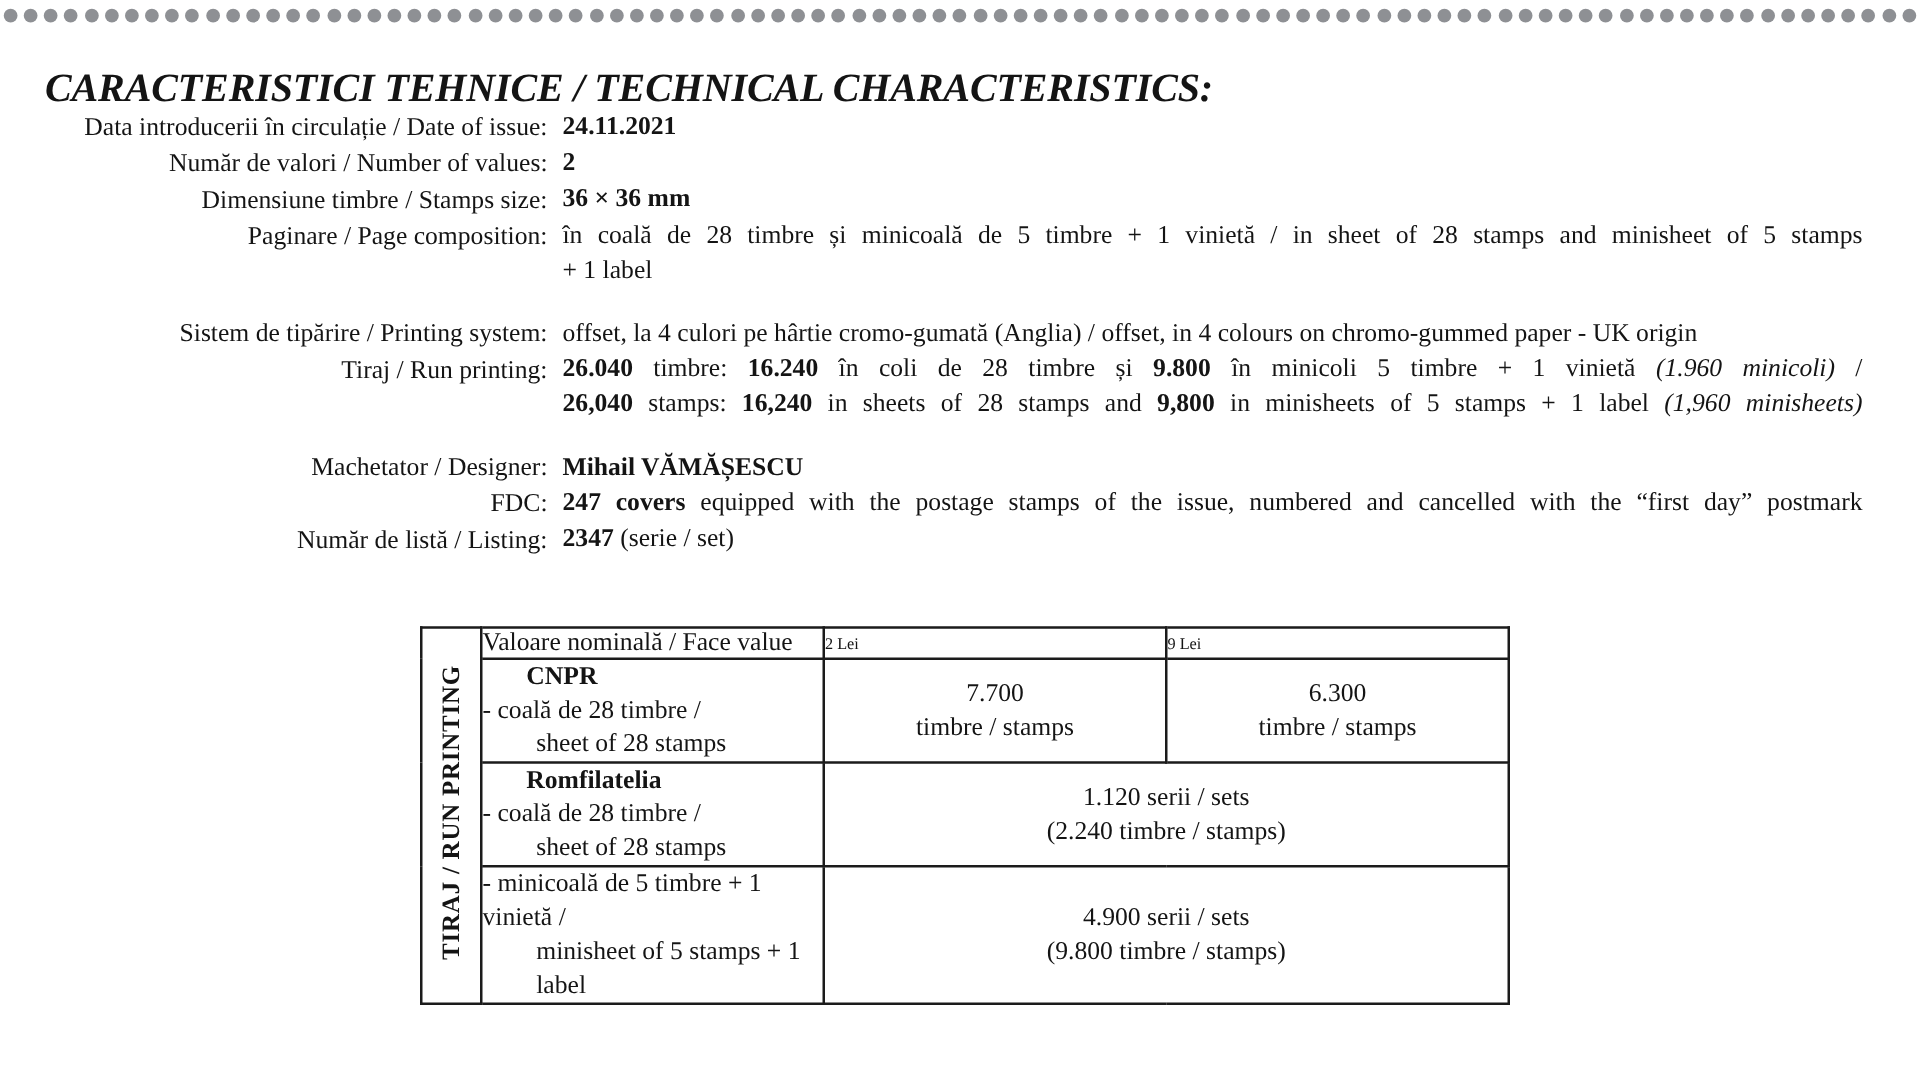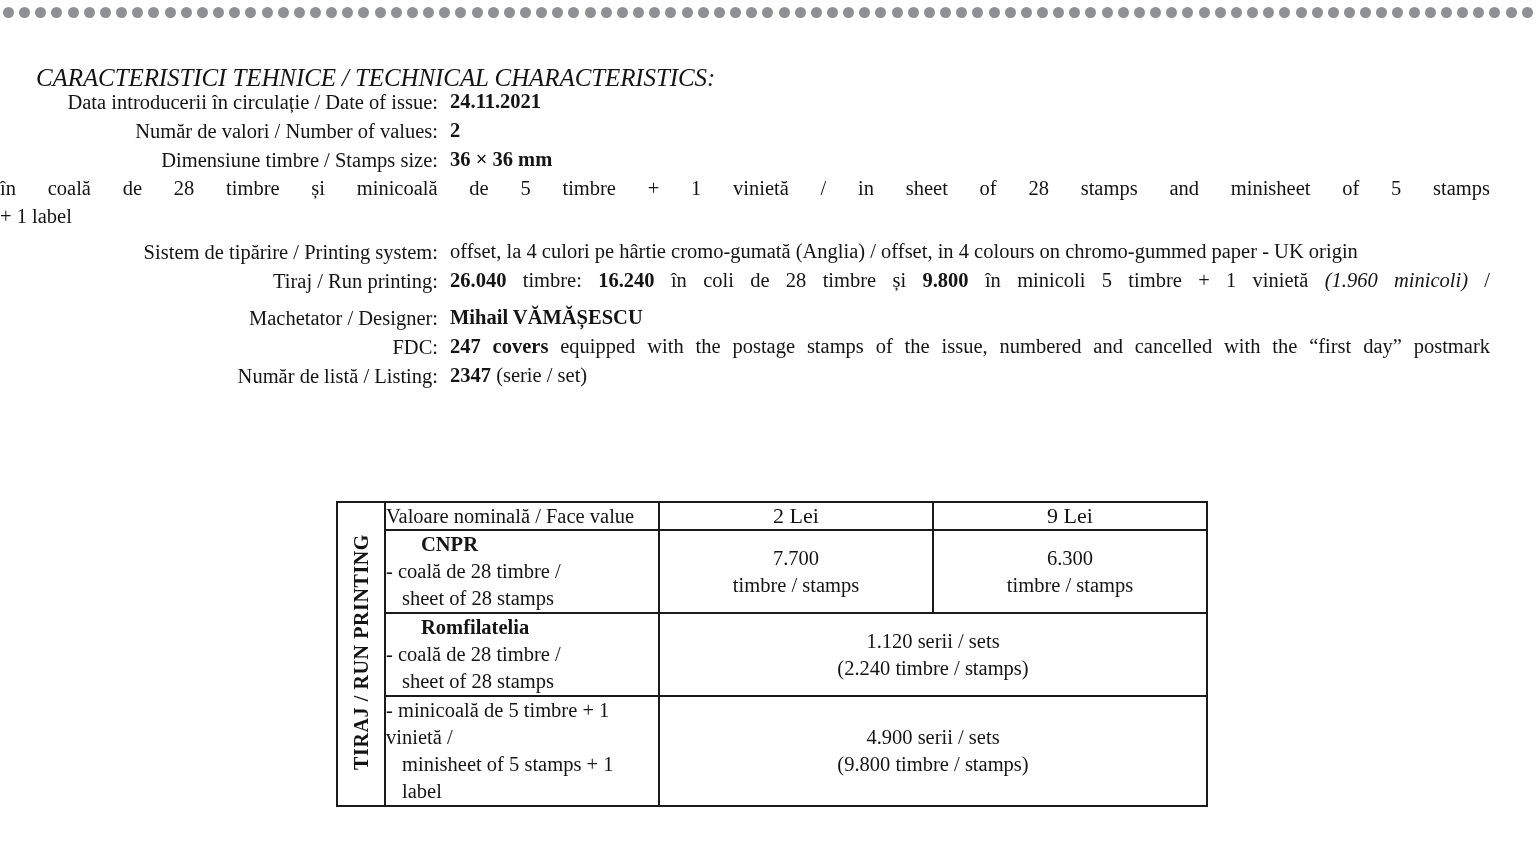--- a/index.html
+++ b/index.html
@@ -33,42 +33,42 @@
     width: 11px;
     height: 11px;
     border-radius: 50%;
     background: #8e9094;
     flex: 0 0 auto;
   }
 
   
   .doc-title {
     position: absolute;
-    top: 64px;
+    top: 52px;
     left: 36px;
-    font-size: 25px;
-    font-weight: normal;
+    font-size: 32px;
+    font-weight: bold;
     font-style: italic;
     letter-spacing: -0.1px;
     white-space: nowrap;
   }
 
   
   .spec-list {
     position: absolute;
     top: 88px;
     left: 0;
     width: 1500px;
   }
   .spec-row {
     display: flex;
     align-items: flex-start;
     margin-bottom: 0px;
   }
-  .spec-row.gap { margin-top: 8px; }
+  .spec-row.gap { margin-top: 23px; align-items: center; }
   .spec-label {
     width: 450px;
     flex: 0 0 450px;
     text-align: right;
     padding-right: 12px;
     font-size: 20.5px;
     line-height: 29px;
     white-space: nowrap;
   }
   .spec-value {
@@ -125,38 +125,38 @@
   }
   .c-desc { width: 450px; padding: 7px 0 7px 14px; }
   .c-val  { width: 187px; text-align: center; padding: 8px 4px; }
 
   .hdr-desc {
     font-size: 20.5px;
     font-weight: bold;
     padding: 12px 0 12px 14px;
   }
   .hdr-val {
-    font-size: 22px;
-    font-weight: bold;
-    text-align: center;
+    font-size: 13px;
+    font-weight: bold;
+    text-align: left;
     padding: 12px 4px;
   }
   .cell-title {
     font-size: 20.5px;
     font-weight: bold;
     line-height: 27px;
     display: block;
     margin-left: 35px;
   }
   .cell-line {
     font-size: 20.5px;
     line-height: 27px;
     display: block;
   }
-  .cell-line.indent { padding-left: 16px; }
+  .cell-line.indent { padding-left: 16px; margin-left: 27px; }
   .val-line {
     font-size: 20.5px;
     line-height: 27px;
     display: block;
   }
 </style>
 </head>
 <body>
 
 <div class="dot-rule" id="dot-rule">
@@ -271,35 +271,37 @@
     <div class="spec-value bold">2</div>
   </div>
 
   <div class="spec-row">
     <div class="spec-label">Dimensiune timbre / Stamps size:</div>
     <div class="spec-value bold">36 × 36 mm</div>
   </div>
 
 
   <div class="spec-row">
+    <div class="spec-label">Paginare / Page composition:</div>
     <div class="spec-value">
       <span class="jline">în coală de 28 timbre și minicoală de 5 timbre + 1 vinietă / in sheet of 28 stamps and minisheet of 5 stamps</span>
       <span class="jline-last">+ 1 label</span>
     </div>
   </div>
 
   <div class="spec-row gap">
     <div class="spec-label">Sistem de tipărire / Printing system:</div>
     <div class="spec-value">offset, la 4 culori pe hârtie cromo-gumată (Anglia) / offset, in 4 colours on chromo-gummed paper - UK origin</div>
   </div>
 
   <div class="spec-row">
     <div class="spec-label">Tiraj / Run printing:</div>
     <div class="spec-value">
       <span class="jline"><span class="b">26.040</span><span> timbre: </span><span class="b">16.240</span><span> în coli de 28 timbre și </span><span class="b">9.800</span><span> în minicoli 5 timbre + 1 vinietă </span><span class="i">(1.960 minicoli)</span><span> /</span></span>
+      <span class="jline"><span class="b">26,040</span><span> stamps: </span><span class="b">16,240</span><span> in sheets of 28 stamps and </span><span class="b">9,800</span><span> in minisheets of 5 stamps + 1 label </span><span class="i">(1,960 minisheets)</span></span>
     </div>
   </div>
 
   <div class="spec-row gap">
     <div class="spec-label">Machetator / Designer:</div>
     <div class="spec-value bold">Mihail VĂMĂȘESCU</div>
   </div>
 
   <div class="spec-row">
     <div class="spec-label">FDC:</div>

